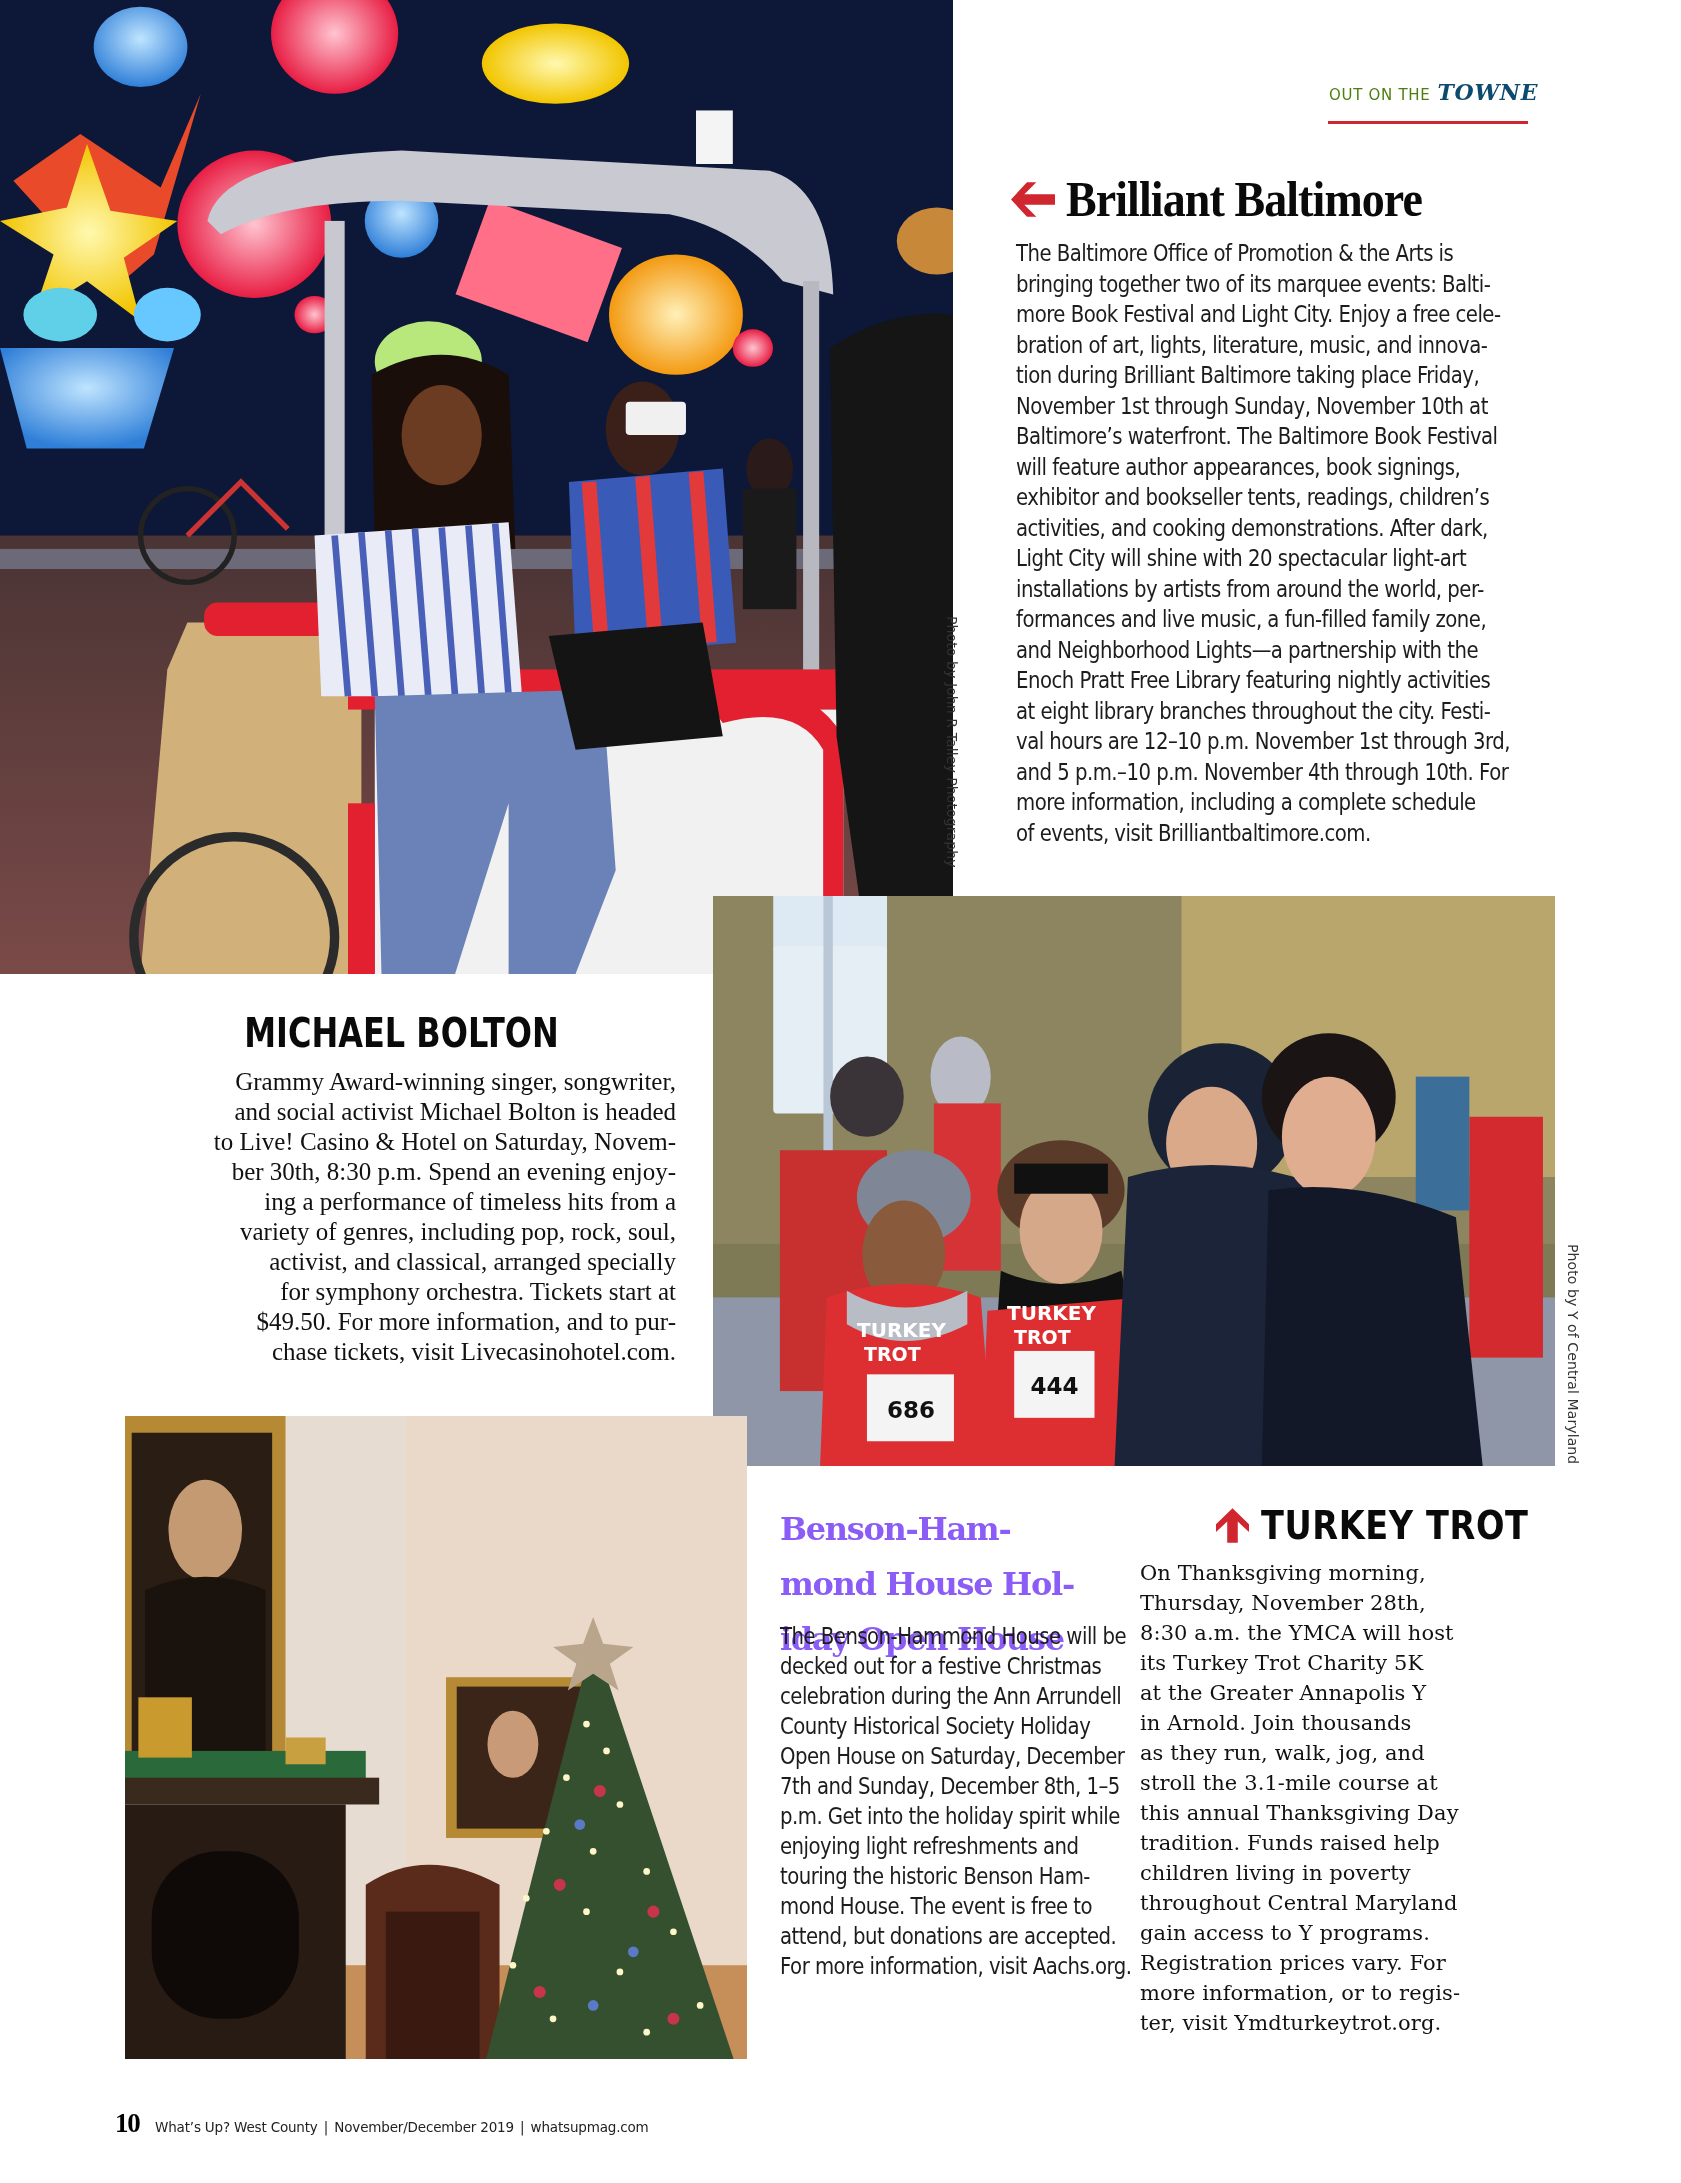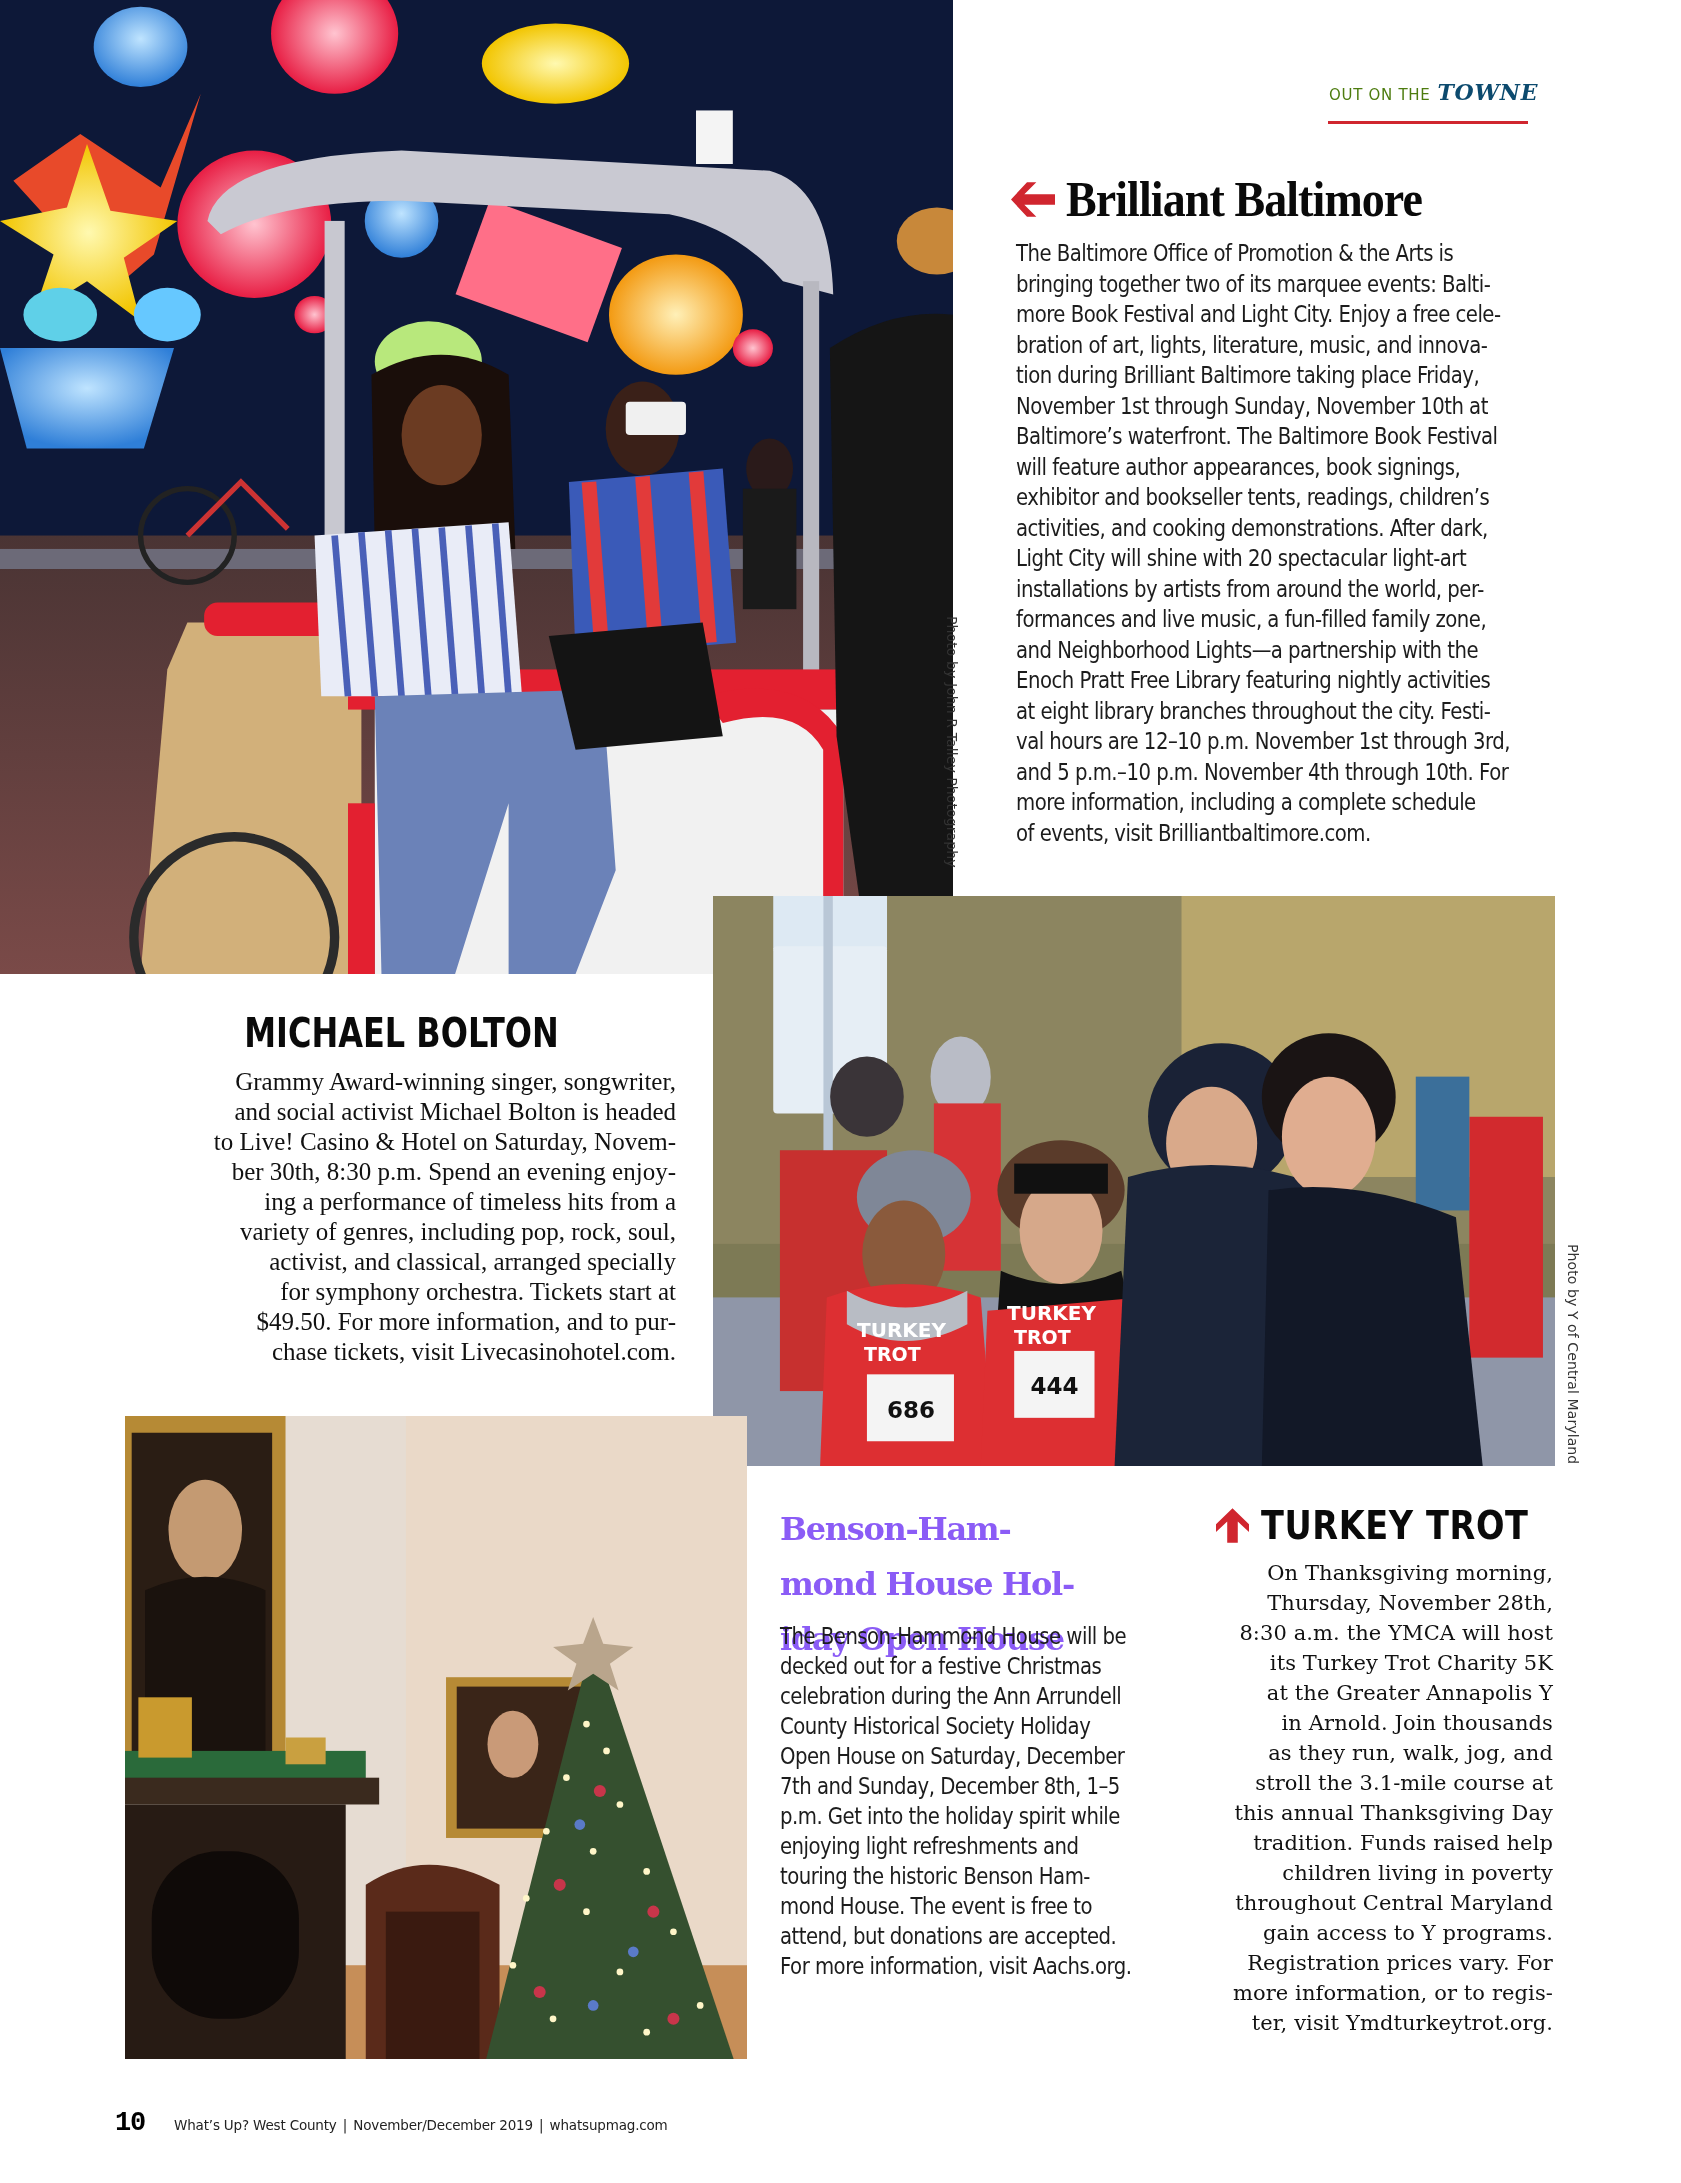--- a/index.html
+++ b/index.html
@@ -34,26 +34,26 @@
   
   .bh-head { position: absolute; left: 780px; top: 1502px; width: 402px; }
   .bh-head .line { font-family: "DejaVu Serif", serif; font-weight: bold; font-size: 32px; line-height: 55px; color: #8b5cf6; letter-spacing: -1.3px; }
   .bh-body { position: absolute; left: 780px; top: 1621px; width: 402px; }
   .bh-body .line { font-family: "DejaVu Sans", sans-serif; font-size: 22.4px; line-height: 30px; color: #1c1c1c; letter-spacing: -0.6px; transform: scaleX(0.88); transform-origin: left center; }
 
   
   .tt-head { position: absolute; left: 1211px; top: 1503px; width: 335px; display: flex; justify-content: center; align-items: center; }
   .tt-head .arrow { width: 33px; height: 35px; margin-right: 12px; }
   .tt-title { font-family: "DejaVu Sans", sans-serif; font-weight: bold; font-size: 39px; color: #0a0a0a; letter-spacing: 0.7px; transform: scaleX(0.86); transform-origin: left center; white-space: nowrap; margin-right: -31px; }
-  .tt-body { position: absolute; left: 1198px; top: 1558px; width: 355px; text-align: right; }
+  .tt-body { position: absolute; left: 1140px; top: 1558px; width: 355px; text-align: left; }
   .tt-body .line { font-family: "DejaVu Serif", serif; font-size: 21px; line-height: 30px; color: #111; letter-spacing: 0.1px; }
 
   
   .footer { position: absolute; left: 115px; top: 2108px; display: flex; align-items: baseline; white-space: nowrap; }
-  .footer .pnum { font-family: Liberation Mono, monospace; font-weight: bold; font-size: 27px; color: #000; margin-right: 29px; letter-spacing: -1.3px; }
+  .footer .pnum { font-family: Liberation Serif, serif; font-weight: bold; font-size: 27px; color: #000; margin-right: 16px; letter-spacing: -1.3px; }
   .footer .ftext { font-family: "DejaVu Sans", sans-serif; font-size: 14.7px; color: #222; letter-spacing: -0.2px; transform: scaleX(0.92); transform-origin: left center; }
   .footer .sep { margin: 0 6.7px; }
 </style>
 </head>
 <body>
 
 <div class="photo" style="left:0;top:0;width:953px;height:974px;">
   <svg viewBox="0 0 1424 1455" preserveAspectRatio="none" aria-label="Woman smiling in a red pedicab at night among colorful illuminated lanterns at Light City, Baltimore">
     <defs>
       <radialGradient id="glowY" cx="50%" cy="50%" r="50%">

